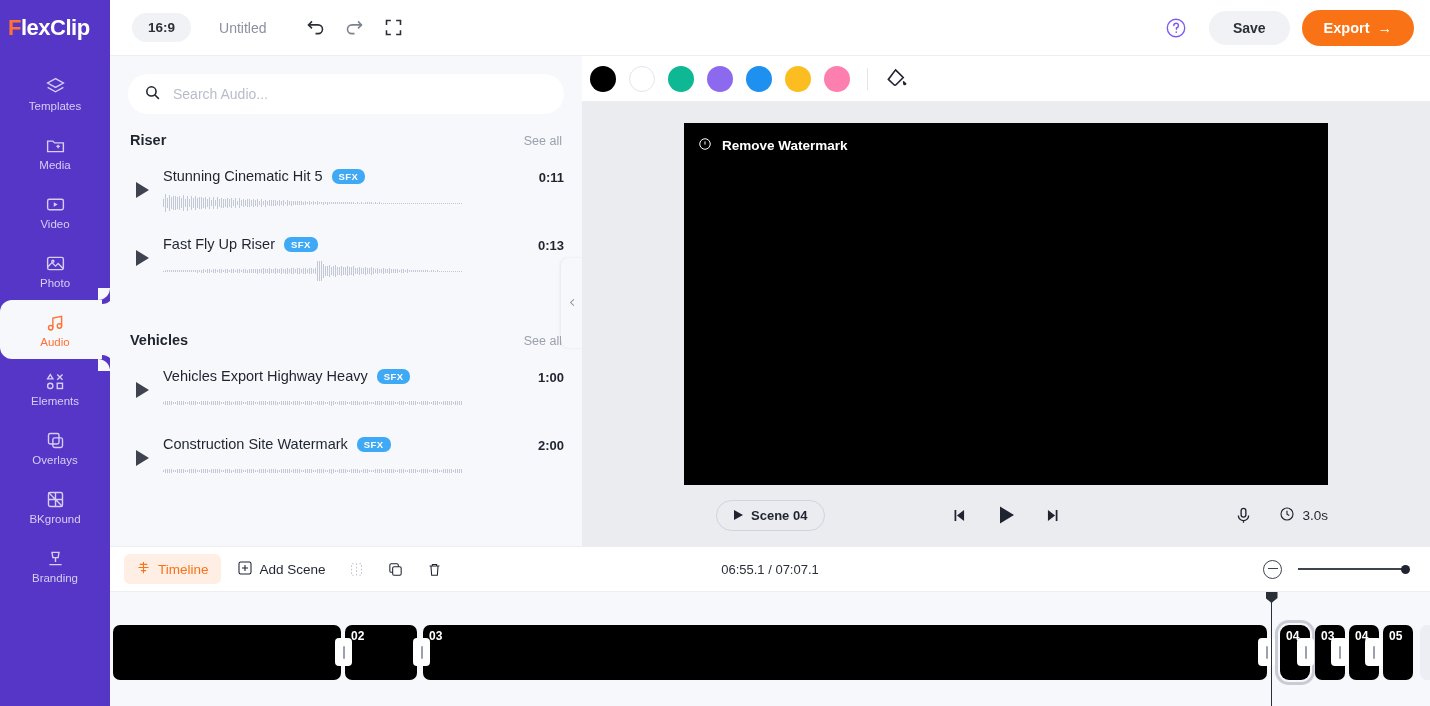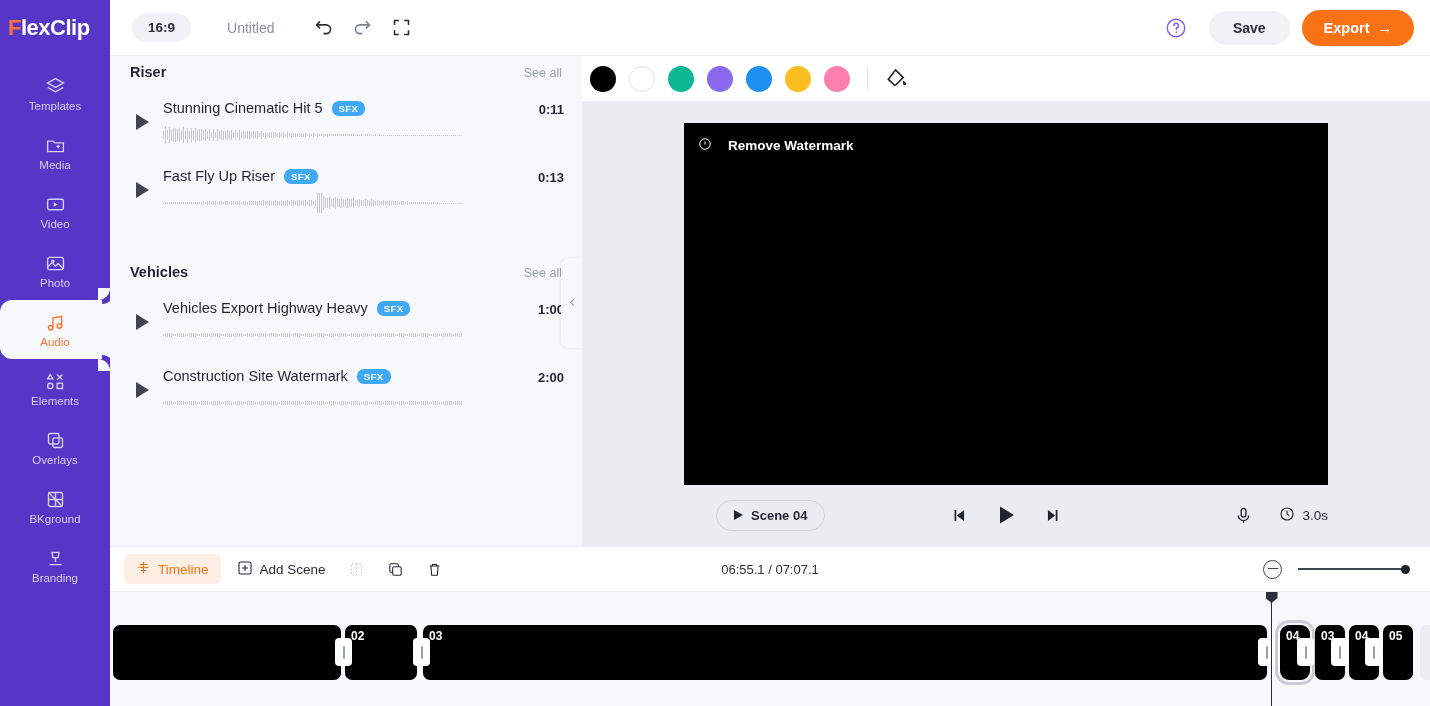--- a/index.html
+++ b/index.html
@@ -43,21 +43,21 @@
   .header {
     position: absolute; left: 110px; top: 0; width: 1320px; height: 56px;
     background: #fff; display: flex; align-items: center; padding: 0 16px;
     border-bottom: 1px solid #eceef3;
   }
   .ratio-badge {
     background: #f1f2f6; border-radius: 16px; padding: 7px 16px;
     font-size: 13.5px; font-weight: bold; color: #2b2f38;
     margin-left: 6px; cursor: pointer;
   }
-  .proj-title { margin-left: 36px; font-size: 14px; color: #8b90a0; cursor: pointer; }
+  .proj-title { margin-left: 28px; font-size: 14px; color: #8b90a0; cursor: pointer; }
   .hdr-icons { display: flex; align-items: center; gap: 18px; margin-left: 38px; }
   .hdr-icons .hico { cursor: pointer; display:flex; }
   .hdr-icons svg { width: 21px; height: 21px; fill: none; stroke: #2b2f38; stroke-width: 1.8; }
   .spacer { flex: 1; }
   .help-icon { cursor: pointer; margin-right: 22px; display: flex; }
   .help-icon svg { width: 22px; height: 22px; }
   .btn-save {
     background: #f1f2f6; border: none; border-radius: 18px; padding: 9px 24px;
     font-size: 14px; font-weight: bold; color: #2b2f38; cursor: pointer;
     font-family: inherit;
@@ -140,21 +140,21 @@
   
   .preview {
     position: absolute; left: 582px; top: 102px; width: 848px; height: 444px;
     background: #eaecef; display: flex; flex-direction: column;
     align-items: center; justify-content: flex-start;
   }
   .canvas {
     width: 644px; height: 362px; background: #000; margin-top: 21px; position: relative;
   }
   .watermark {
-    position: absolute; left: 14px; top: 14px; display: flex; align-items: center; gap: 16px;
+    position: absolute; left: 14px; top: 14px; display: flex; align-items: center; gap: 10px;
     color: #fff; font-size: 13.5px; font-weight: bold; cursor: pointer;
   }
   .watermark svg { width: 14px; height: 14px; stroke: #fff; stroke-width: 1.7; fill: none; }
   .pcontrols {
     width: 644px; height: 60px; display: flex; align-items: center; position: relative;
   }
   .scene-chip {
     position: absolute; left: 32px; display: flex; align-items: center; gap: 8px;
     border: 1px solid #cfd3dc; border-radius: 16px; padding: 7px 17px;
     font-size: 13px; font-weight: bold; color: #1f2430; cursor: pointer; background: transparent;
@@ -356,20 +356,29 @@
         </svg>
     </span>
     <button class="btn-save">Save</button>
     <button class="btn-export">
       <span>Export</span>
       <span>→</span>
     </button>
   </div>
 
   <div class="panel">
+    <div class="search-wrap">
+      <div class="search-box">
+        <span><svg viewBox="0 0 24 24">
+              <circle cx="10.5" cy="10.5" r="6.5"></circle>
+              <path d="M15.5 15.5L21 21"></path>
+            </svg></span>
+        <input type="text" placeholder="Search Audio..." style="">
+      </div>
+    </div>
 
     <div class="list">
 
       <div class="sec-head">
         <span class="sec-title">Riser</span>
         <span class="see-all">See all</span>
       </div>
       <div class="audio-row">
         <span class="play-tri"></span>
         <div class="audio-main">

